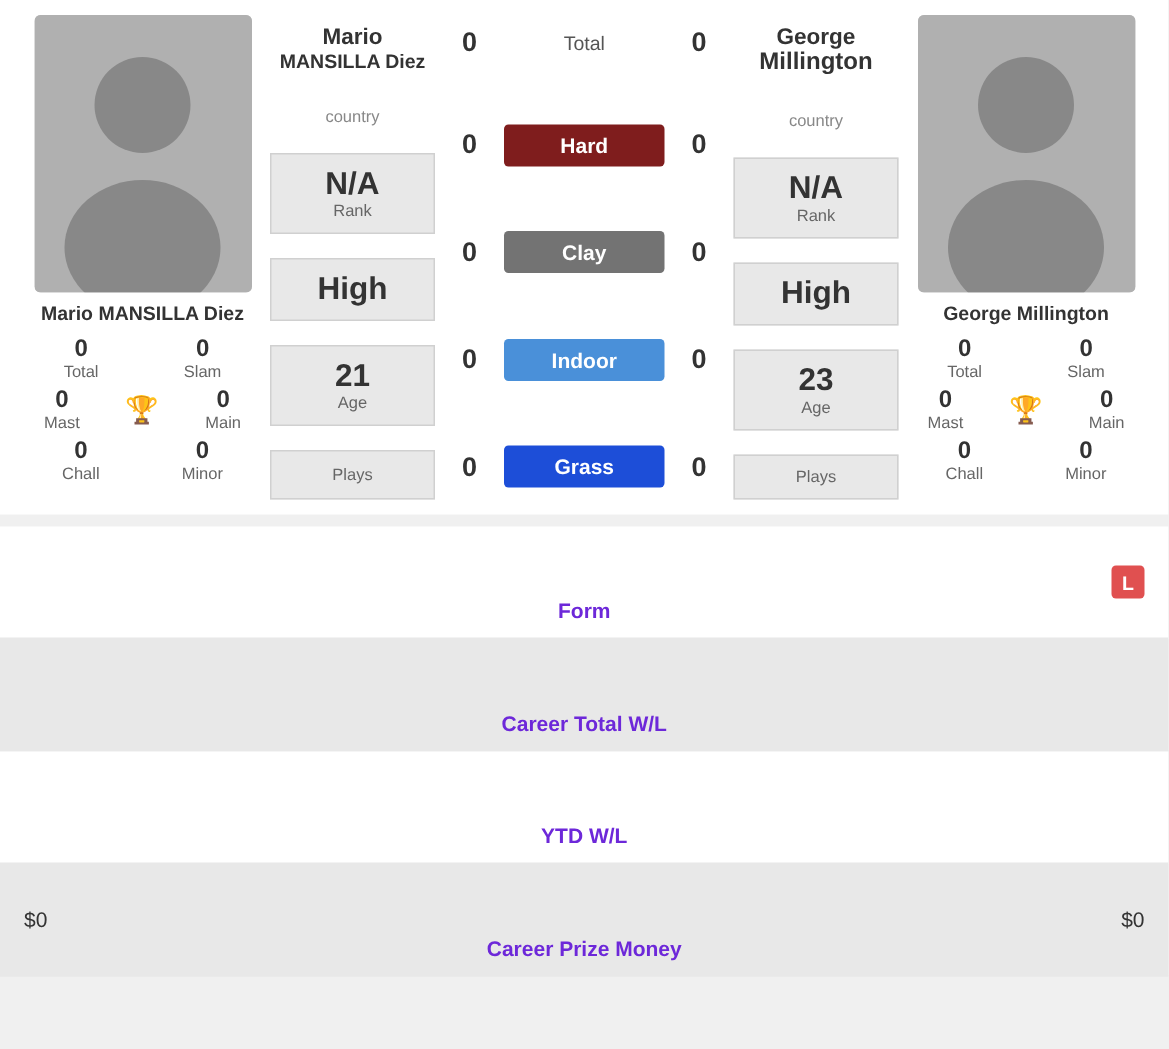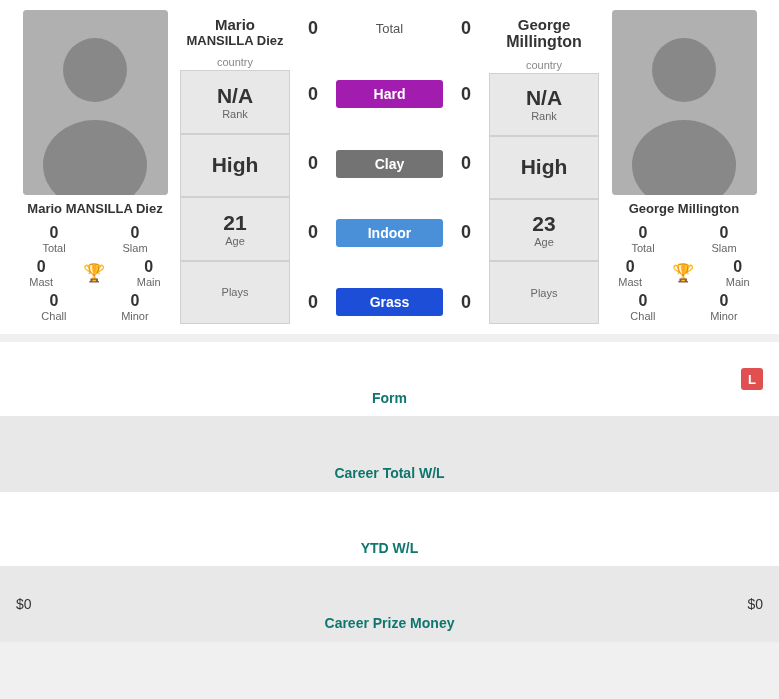--- a/index.html
+++ b/index.html
@@ -78,21 +78,21 @@
       display: flex;
       flex: 1;
       gap: 0;
     }
 
     .player-detail-left, .player-detail-right {
       width: 110px;
       flex-shrink: 0;
       display: flex;
       flex-direction: column;
-      gap: 0;
+      gap: 16px;
     }
 
     .detail-cell {
       background: #e8e8e8;
       border: 1px solid #d0d0d0;
       display: flex;
       flex-direction: column;
       align-items: center;
       justify-content: center;
       padding: 8px 4px;
@@ -136,21 +136,21 @@
       flex: 1;
       text-align: center;
       color: white;
       font-weight: bold;
       font-size: 14px;
       padding: 6px 12px;
       border-radius: 3px;
       margin: 0 8px;
     }
 
-    .surface-hard { background: #a21caf; }
+    .surface-hard { background: #7f1d1d; }
     .surface-clay { background: #737373; }
     .surface-indoor { background: #4a90d9; }
     .surface-grass { background: #1d4ed8; }
 
     .total-row {
       display: flex;
       align-items: center;
       justify-content: space-between;
       padding: 4px 8px;
       font-size: 18px;
@@ -181,21 +181,21 @@
     .stats-row-alt {
       background: #e8e8e8;
       justify-content: flex-end;
     }
 
     .stats-row-label {
       flex: 1;
       text-align: center;
       font-size: 14px;
       font-weight: bold;
-      color: #0f766e;
+      color: #6d28d9;
       margin-top: 38px;
     }
 
     .stats-row-value {
       width: 120px;
       text-align: left;
       font-size: 14px;
       color: #333;
     }
 

